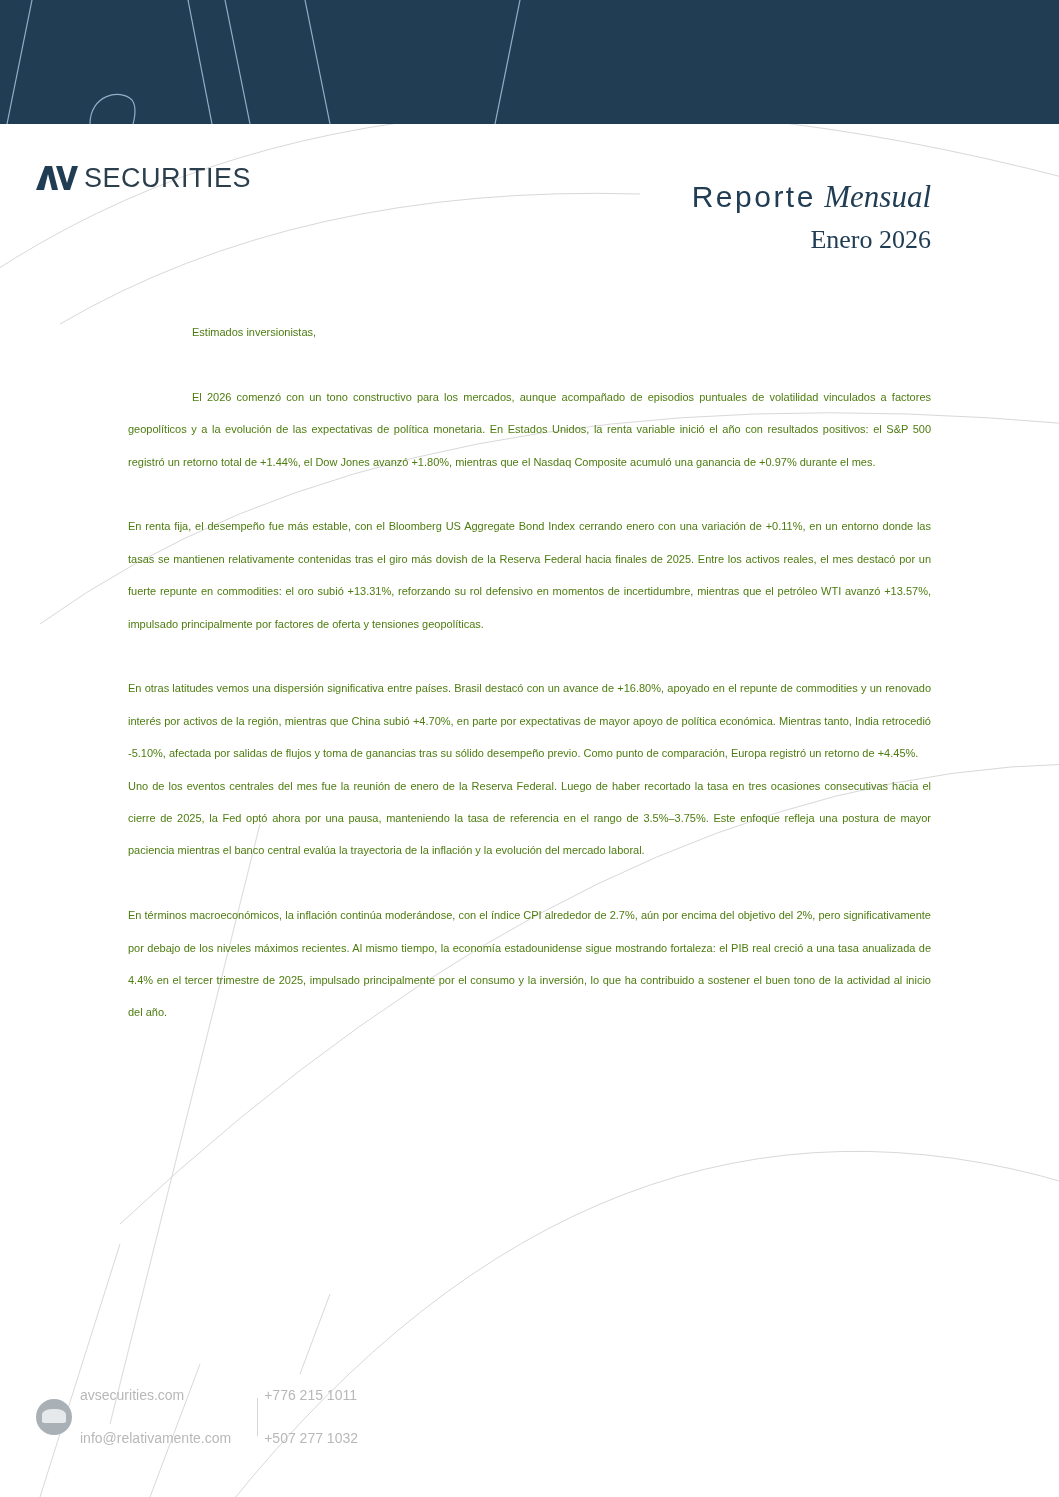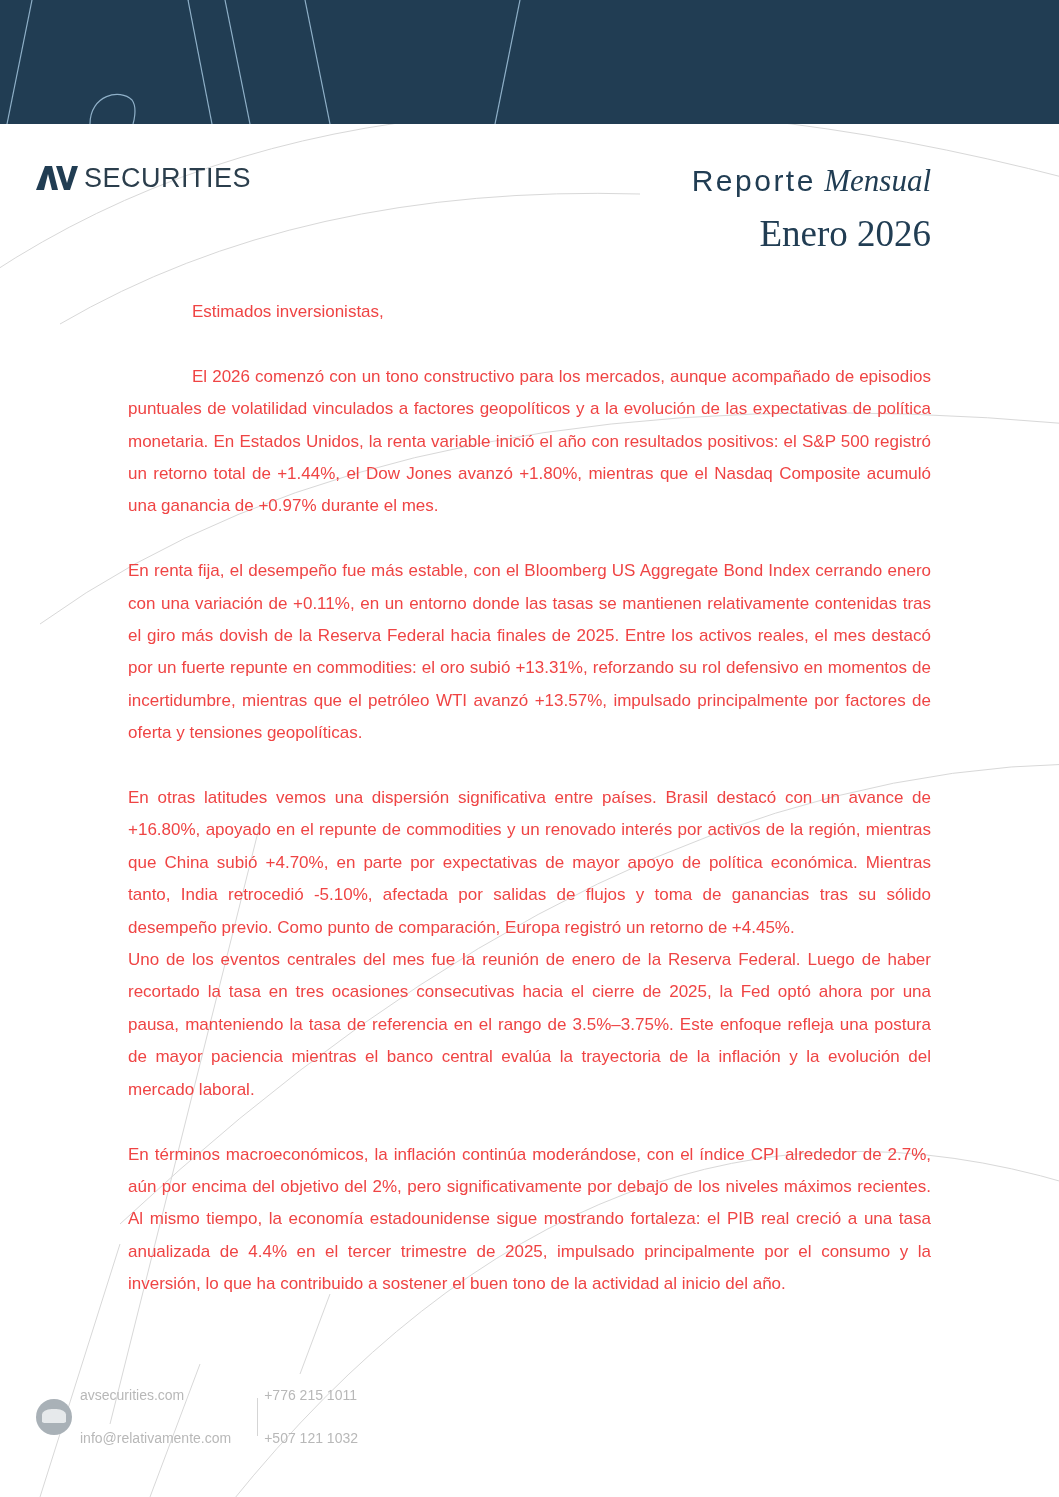--- a/index.html
+++ b/index.html
@@ -3,26 +3,26 @@
 <meta charset="utf-8">
 <style>
   html, body { margin:0; padding:0; background:#ffffff; }
   body { width:1059px; height:1497px; position:relative; overflow:hidden; font-family:"Liberation Sans", sans-serif; }
   .header-band { position:absolute; left:0; top:0; width:1059px; height:124px; background:#213d53; overflow:hidden; }
   .header-band svg { position:absolute; left:0; top:0; }
   .bg-lines { position:absolute; left:0; top:124px; pointer-events:none; }
   .logo { position:absolute; left:36px; top:164px; display:flex; align-items:center; }
   .logo-mark { width:46px; height:24px; }
   .logo-text { font-family:"Liberation Sans", sans-serif; font-size:27px; color:#2b3e4c; letter-spacing:0.5px; margin-left:2px; line-height:28px; }
-  .title-block { position:absolute; right:128px; top:162px; text-align:right; color:#213d53; }
+  .title-block { position:absolute; right:128px; top:178px; text-align:right; color:#213d53; }
   .title-line1 { font-size:30px; line-height:38px; white-space:nowrap; }
   .title-report { font-family:"Liberation Sans", sans-serif; letter-spacing:2.5px; }
   .title-mensual { font-family:"Liberation Serif", serif; font-style:italic; font-size:31px; }
-  .title-line2 { font-family:"Liberation Serif", serif; font-size:37px; line-height:40px; margin-top:14px; }
-  .body-text { position:absolute; left:128px; top:296px; width:803px; color:#ef4444; font-family:"Liberation Sans", sans-serif; font-size:17px; line-height:32.4px; }
+  .title-line2 { font-family:"Liberation Serif", serif; font-size:26px; line-height:40px; margin-top:4px; }
+  .body-text { position:absolute; left:128px; top:316px; width:803px; color:#4d7c0f; font-family:"Liberation Sans", sans-serif; font-size:11px; line-height:32.4px; }
   .body-text p { margin:0; text-align:justify; }
   .greeting { text-indent:64px; }
   .indent { text-indent:64px; }
   .gap { height:32.4px; }
   .footer { position:absolute; left:36px; top:1386px; display:flex; align-items:center; color:#b8b8b8; font-size:14px; line-height:19px; }
   .footer-logo { width:36px; height:36px; border-radius:50%; background:#a9b1b7; margin-right:8px; position:relative; overflow:hidden; }
   .footer-logo::after { content:""; position:absolute; left:6px; top:10px; width:24px; height:14px; background:#e6e9eb; border-radius:40% 40% 10% 10%; }
   .footer-col { display:flex; flex-direction:column;gap:24px; }
   .footer-divider { width:1px; height:38px; background:#d5d5d5; margin:0 6px 0 26px; }
 </style>
@@ -89,15 +89,15 @@
 
 <div class="footer">
   <div class="footer-logo"></div>
   <div class="footer-col">
     <span>avsecurities.com</span>
     <span>info@relativamente.com</span>
   </div>
   <div class="footer-divider"></div>
   <div class="footer-col">
     <span>+776 215 1011</span>
-    <span>+507 121 1032</span>
+    <span>+507 277 1032</span>
   </div>
 </div>
 
 </body></html>

